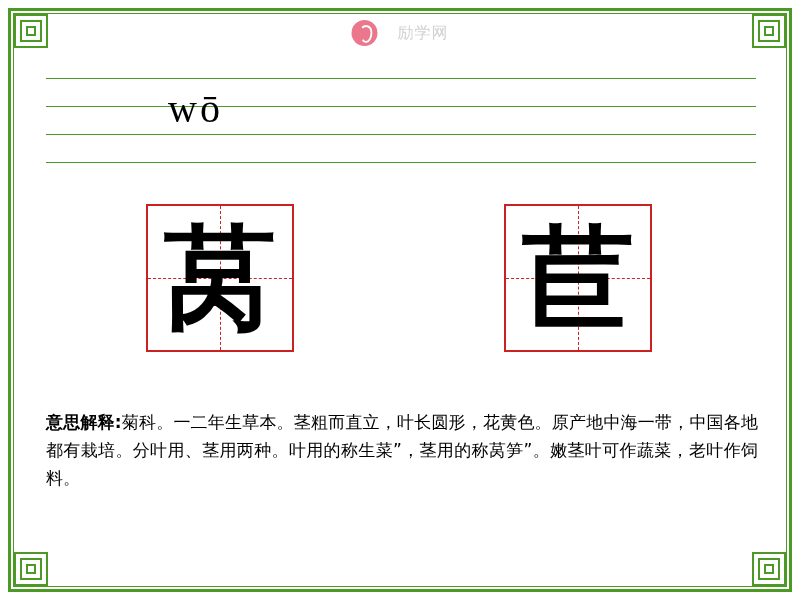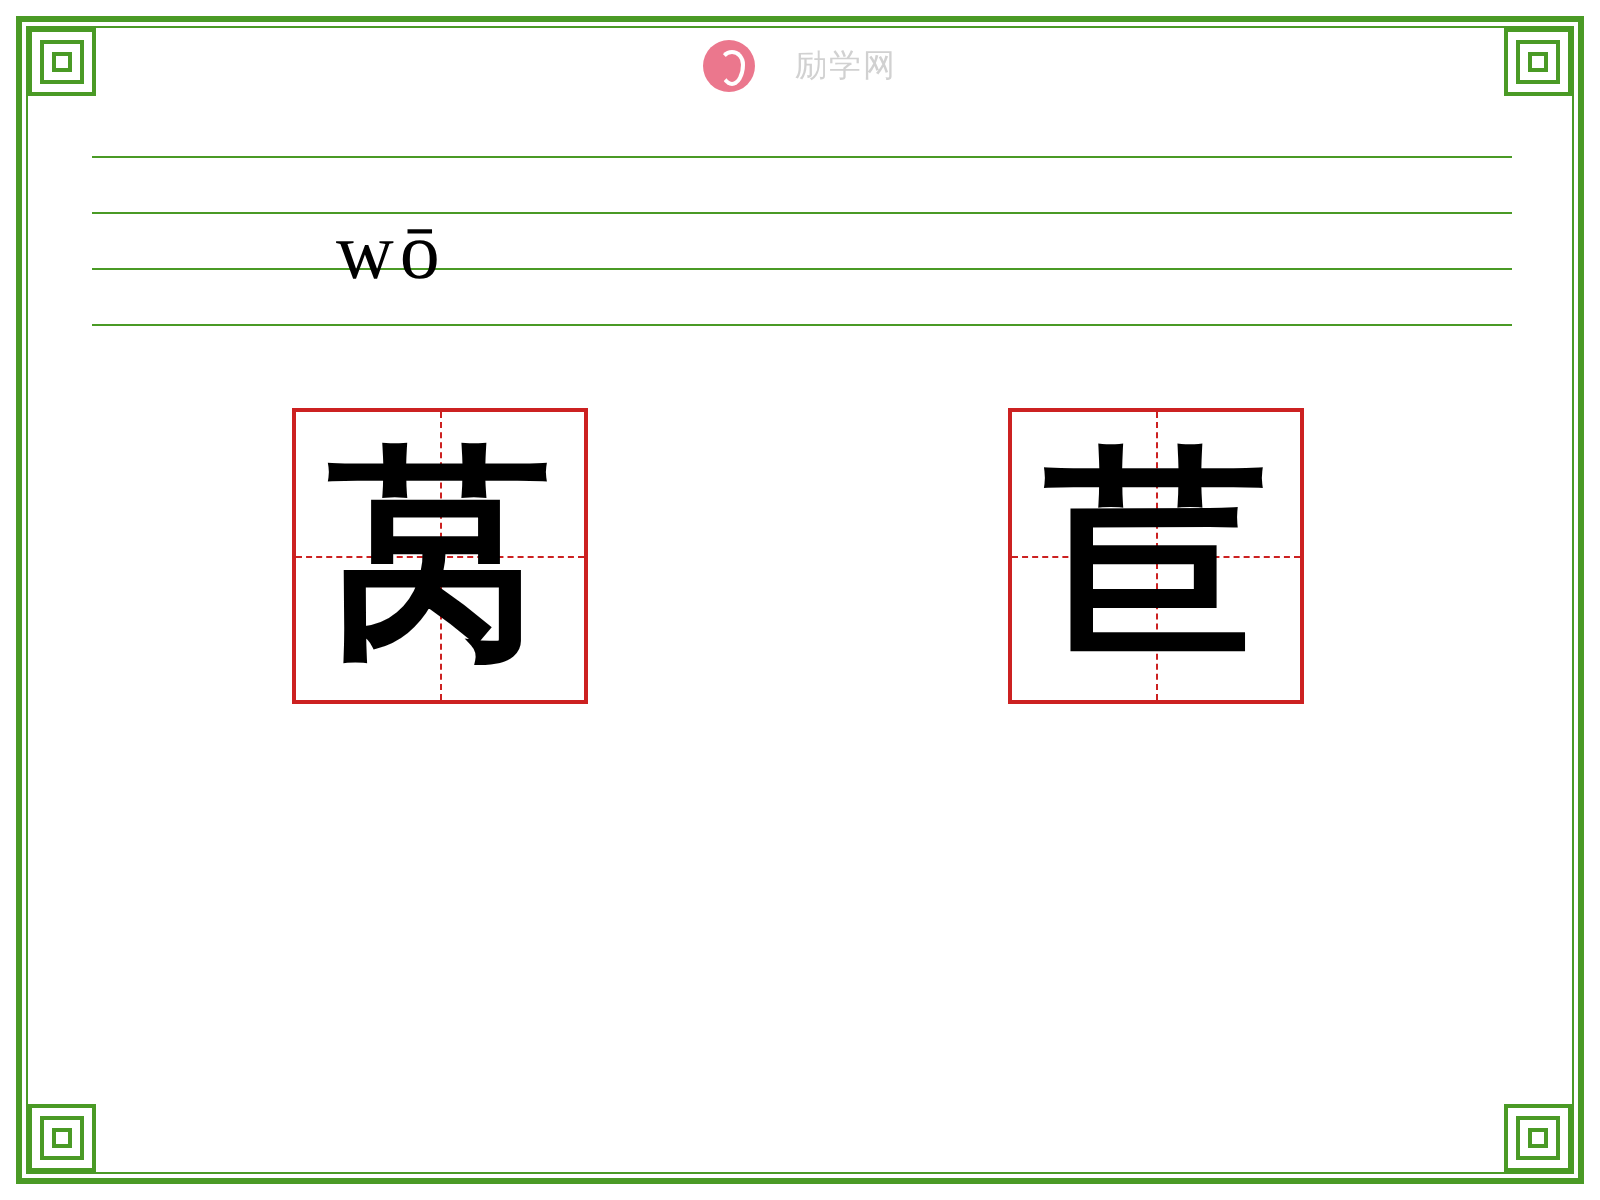--- a/index.html
+++ b/index.html
@@ -116,21 +116,20 @@
   .pinyin {
     position: absolute;
     top: 0px;
     height: 60px;
     line-height: 62px;
     font-family: "Liberation Serif", serif;
     font-size: 40px;
     color: #000000;
     letter-spacing: 3px;
     white-space: nowrap;
-    margin-top: 17px;
   }
   .pinyin-1 { left: 122px; }
   .pinyin-2 { left: 480px; }
 
   
   .char-box {
     position: absolute;
     width: 148px;
     height: 148px;
     box-sizing: border-box;
@@ -253,14 +252,17 @@
   </div>
 
   <div class="char-box char-box-2">
     <div class="grid-line d1"></div>
     <div class="grid-line d2"></div>
     <div class="grid-line v-mid"></div>
     <div class="grid-line h-mid"></div>
     <div class="char-glyph">苣</div>
   </div>
 
+  <div class="explain">
+    <span class="label">意思解释:</span><span class="body">菊科。一二年生草本。茎粗而直立，叶长圆形，花黄色。原产地中海一带，中国各地都有栽培。分叶用、茎用两种。叶用的称生菜”，茎用的称莴笋”。嫩茎叶可作蔬菜，老叶作饲料。</span>
+  </div>
 
 </div>
 
 </body></html>

